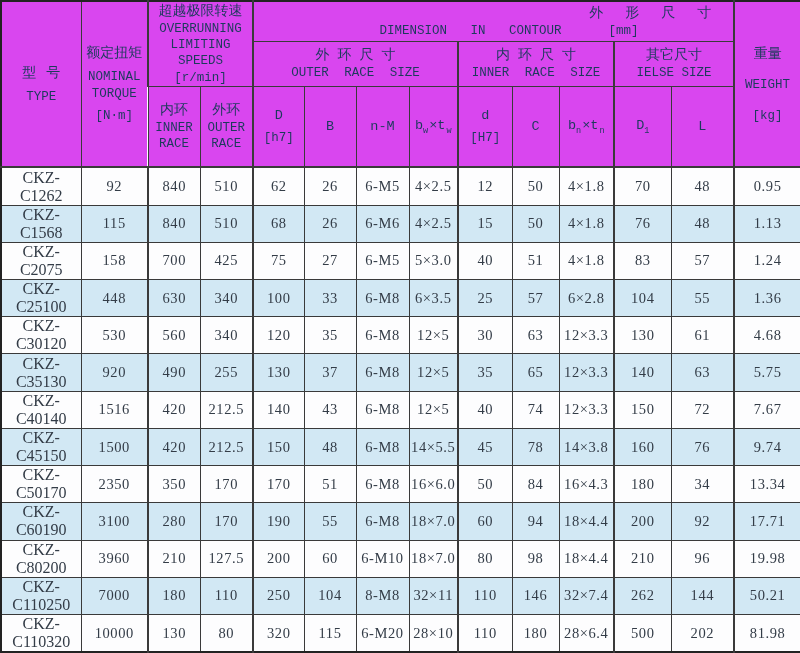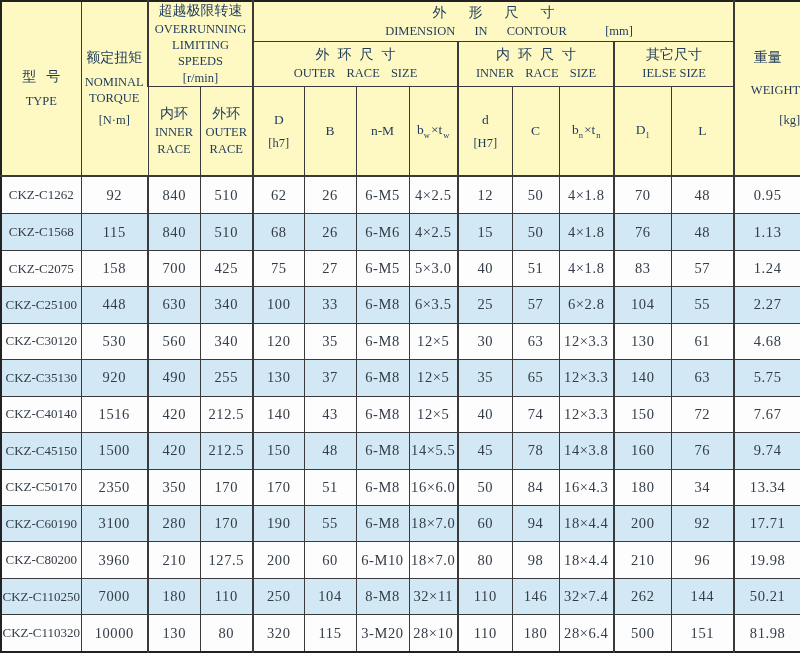--- a/index.html
+++ b/index.html
@@ -17,52 +17,53 @@
     background: #fdfdfe;
   }
   th, td {
     border: 1px solid #3a3a3a;
     text-align: center;
     vertical-align: middle;
     padding: 0;
     overflow: hidden;
   }
   thead th {
-    background: #fef9c3;
+    background: #d946ef;
     color: #1d3a5c;
     font-weight: normal;
+    font-family: Liberation Mono, monospace;
   }
   tr.ha { height: 40px; }
   tr.hb { height: 45px; margin-left: 16px; }
-  tr.hc { height: 90px; }
+  tr.hc { height: 81px; }
   thead tr.hc th, thead th[rowspan="3"] { border-bottom-width: 2px; }
   .b2l { border-left-width: 2px !important; }
   tbody td:nth-child(3), tbody td:nth-child(5), tbody td:nth-child(9),
   tbody td:nth-child(12), tbody td:nth-child(14) { border-left-width: 2px; }
   tbody td {
     font-size: 14.5px;
     color: #333c47;
     letter-spacing: 0.6px;
     background: #fdfdfe;
   }
   tbody tr:nth-child(even) td { background: #d2e8f4; }
-  tbody td:first-child { font-size: 13px; letter-spacing: 0; margin-left: 48px; }
+  tbody td:first-child { font-size: 16px; letter-spacing: 0; margin-left: 48px; }
   .zh  { font-size: 14px; line-height: 1.35; }
   .en  { font-size: 12.5px; line-height: 1.3; }
   .unit{ font-size: 12.5px; line-height: 1.3; }
   .sym { font-size: 13.5px; line-height: 1.3; }
   sub  { font-size: 8.5px; }
   .mid { margin: 0 1px; }
-  .sp-xl { letter-spacing: 22px; text-indent: 22px; }
+  .sp-xl { letter-spacing: 22px; text-indent: 22px; text-align: right; }
   .sp-md { letter-spacing: 8px;  text-indent: 8px; }
   .sp-sm { letter-spacing: 10px; text-indent: 10px; }
   .ws-xl { word-spacing: 16px; padding-left: 31px; }
   .ws-md { word-spacing: 8px; }
   .gap-t6  { margin-top: 6px; text-align: center; }
-  .gap-t14 { margin-top: 14px; text-align: right; }
+  .gap-t14 { margin-top: 14px; }
 </style>
 </head>
 <body>
 
 <table>
   <colgroup>
     <col style="width:80px">
       <col style="width:67px">
       <col style="width:52px">
       <col style="width:53px">
@@ -217,21 +218,21 @@
         <td>340</td>
         <td>100</td>
         <td>33</td>
         <td>6-M8</td>
         <td>6×3.5</td>
         <td>25</td>
         <td>57</td>
         <td>6×2.8</td>
         <td>104</td>
         <td>55</td>
-        <td>2.27</td>
+        <td>1.36</td>
       </tr>
       <tr>
         <td>CKZ-C30120</td>
         <td>530</td>
         <td>560</td>
         <td>340</td>
         <td>120</td>
         <td>35</td>
         <td>6-M8</td>
         <td>12×5</td>
@@ -354,23 +355,23 @@
         <td>144</td>
         <td>50.21</td>
       </tr>
       <tr>
         <td>CKZ-C110320</td>
         <td>10000</td>
         <td>130</td>
         <td>80</td>
         <td>320</td>
         <td>115</td>
-        <td>3-M20</td>
+        <td>6-M20</td>
         <td>28×10</td>
         <td>110</td>
         <td>180</td>
         <td>28×6.4</td>
         <td>500</td>
-        <td>151</td>
+        <td>202</td>
         <td>81.98</td>
       </tr>
     </tbody>
 </table>
 
 </body></html>

